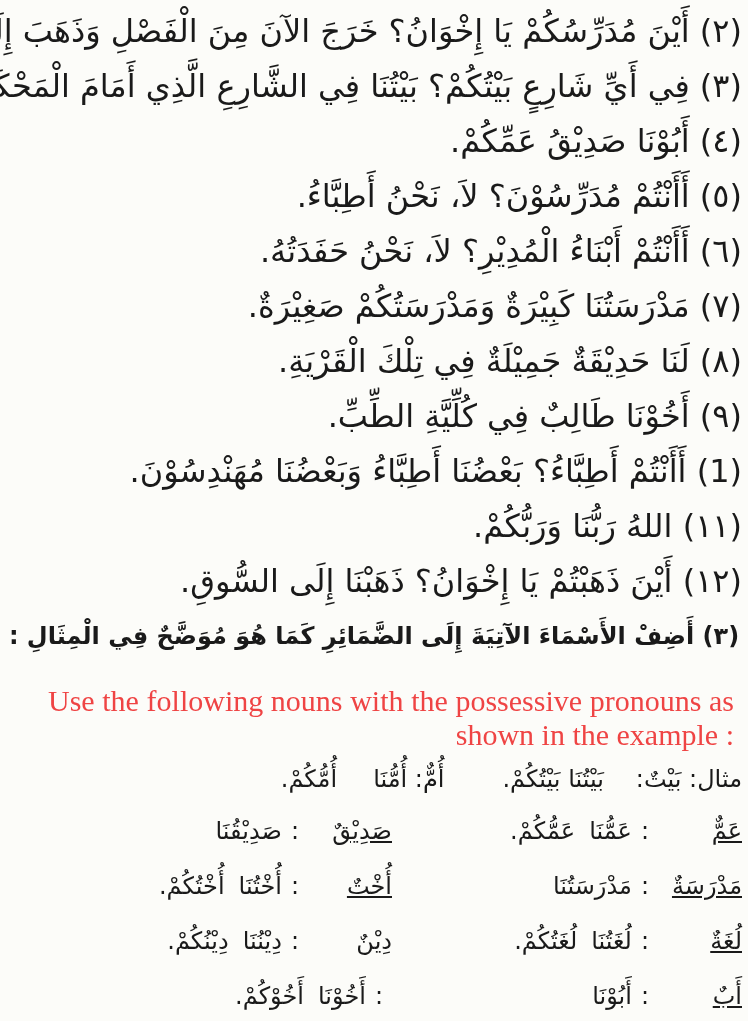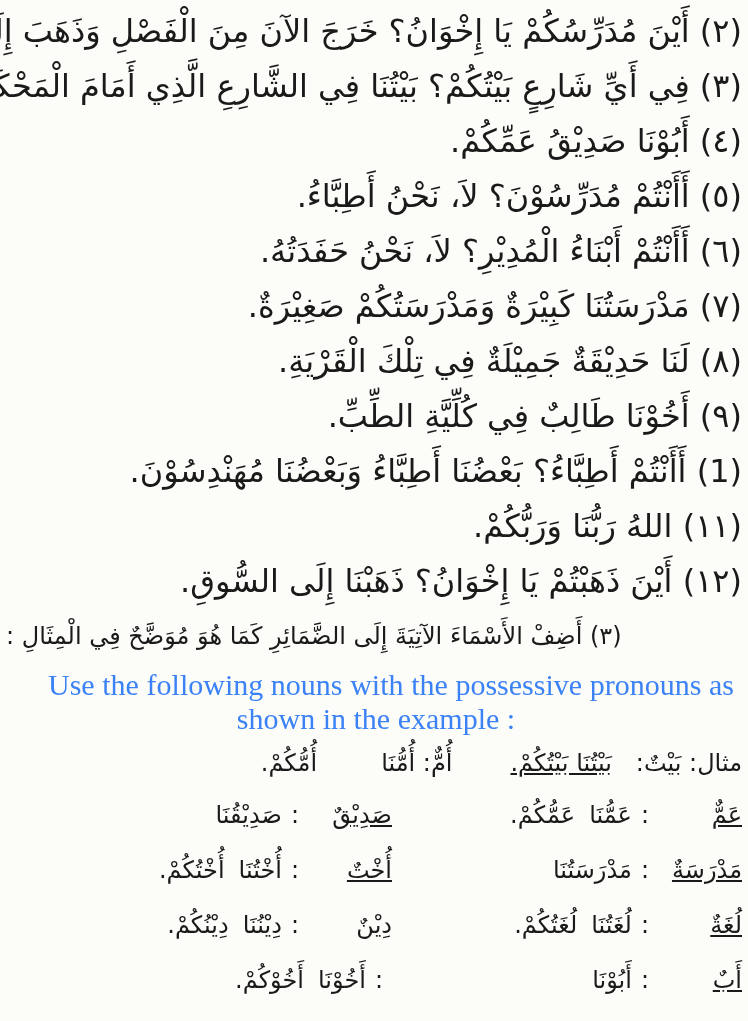--- a/index.html
+++ b/index.html
@@ -24,62 +24,62 @@
     direction: rtl;
     text-align: right;
     font-size: 32px;
     line-height: 55px;
     white-space: nowrap;
   }
 
   
   .heading-line {
     direction: rtl;
-    text-align: left;
-    font-weight: normal;
+    text-align: center;
+    font-weight: bold;
     font-size: 24px;
     line-height: 55px;
     white-space: nowrap;
   }
 
   
   .en {
     font-family: "Liberation Serif", serif;
     font-size: 30px;
-    color: #3b82f6;
-    margin-top: 4px;
+    color: #ef4444;
+    margin-top: 20px;
     padding-left: 12px;
     padding-right: 8px;
   }
   .en-line1 {
     text-align: justify;
     text-align-last: justify;
     text-indent: 30px;
     line-height: 34px;
     white-space: normal;
   }
   .en-line2 {
-    text-align: center;
+    text-align: right;
     line-height: 34px;
   }
 
   
   .example-row {
     direction: rtl;
     display: flex;
     align-items: baseline;
     justify-content: flex-start;
     font-size: 24px;
     line-height: 50px;
     white-space: nowrap;
     margin-top: 2px;
   }
-  .ex-p2 { margin-right: 24px; text-decoration: underline; }
+  .ex-p2 { margin-right: 32px; }
   .ex-p3 { margin-right: 58px; text-align: center; }
-  .ex-p4 { margin-right: 64px; }
+  .ex-p4 { margin-right: 36px; }
 
   
   .ntable {
     direction: rtl;
     display: flex;
     align-items: flex-start;
   }
   .ncol { flex: 0 0 auto; }
   .ncol-right { width: 336px; }
   .ncol-left  { width: 340px; margin-right: 14px; }

